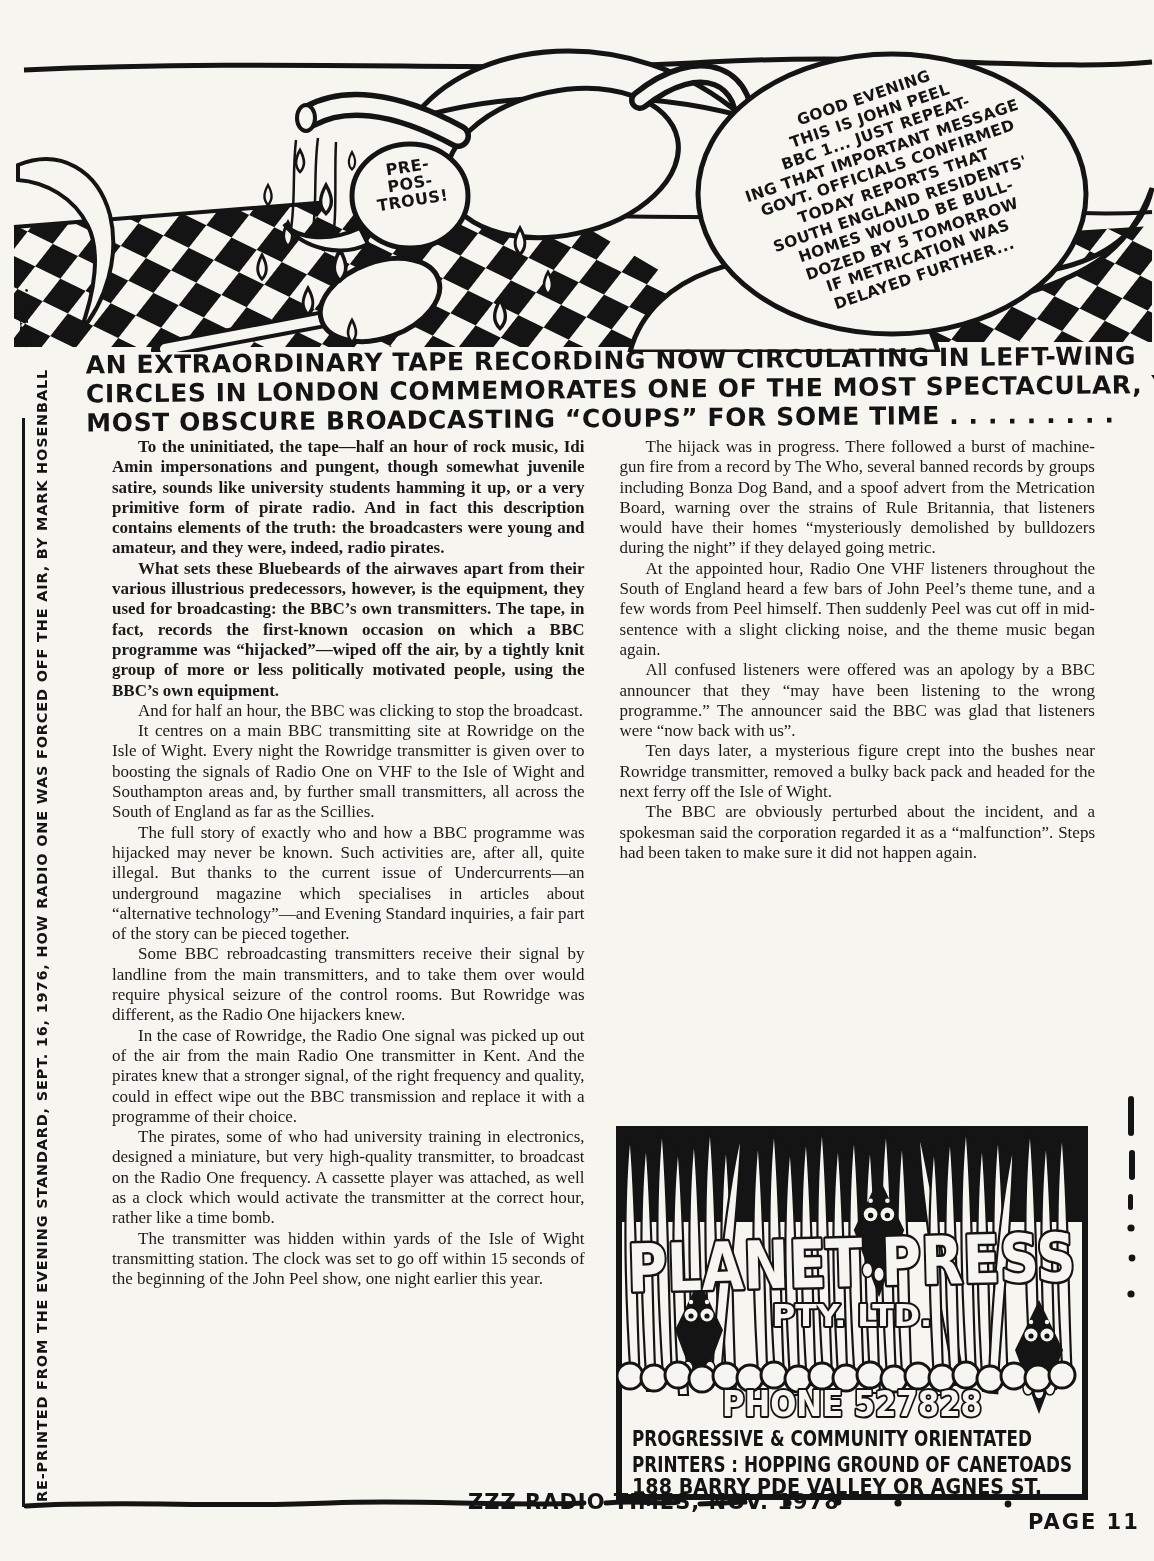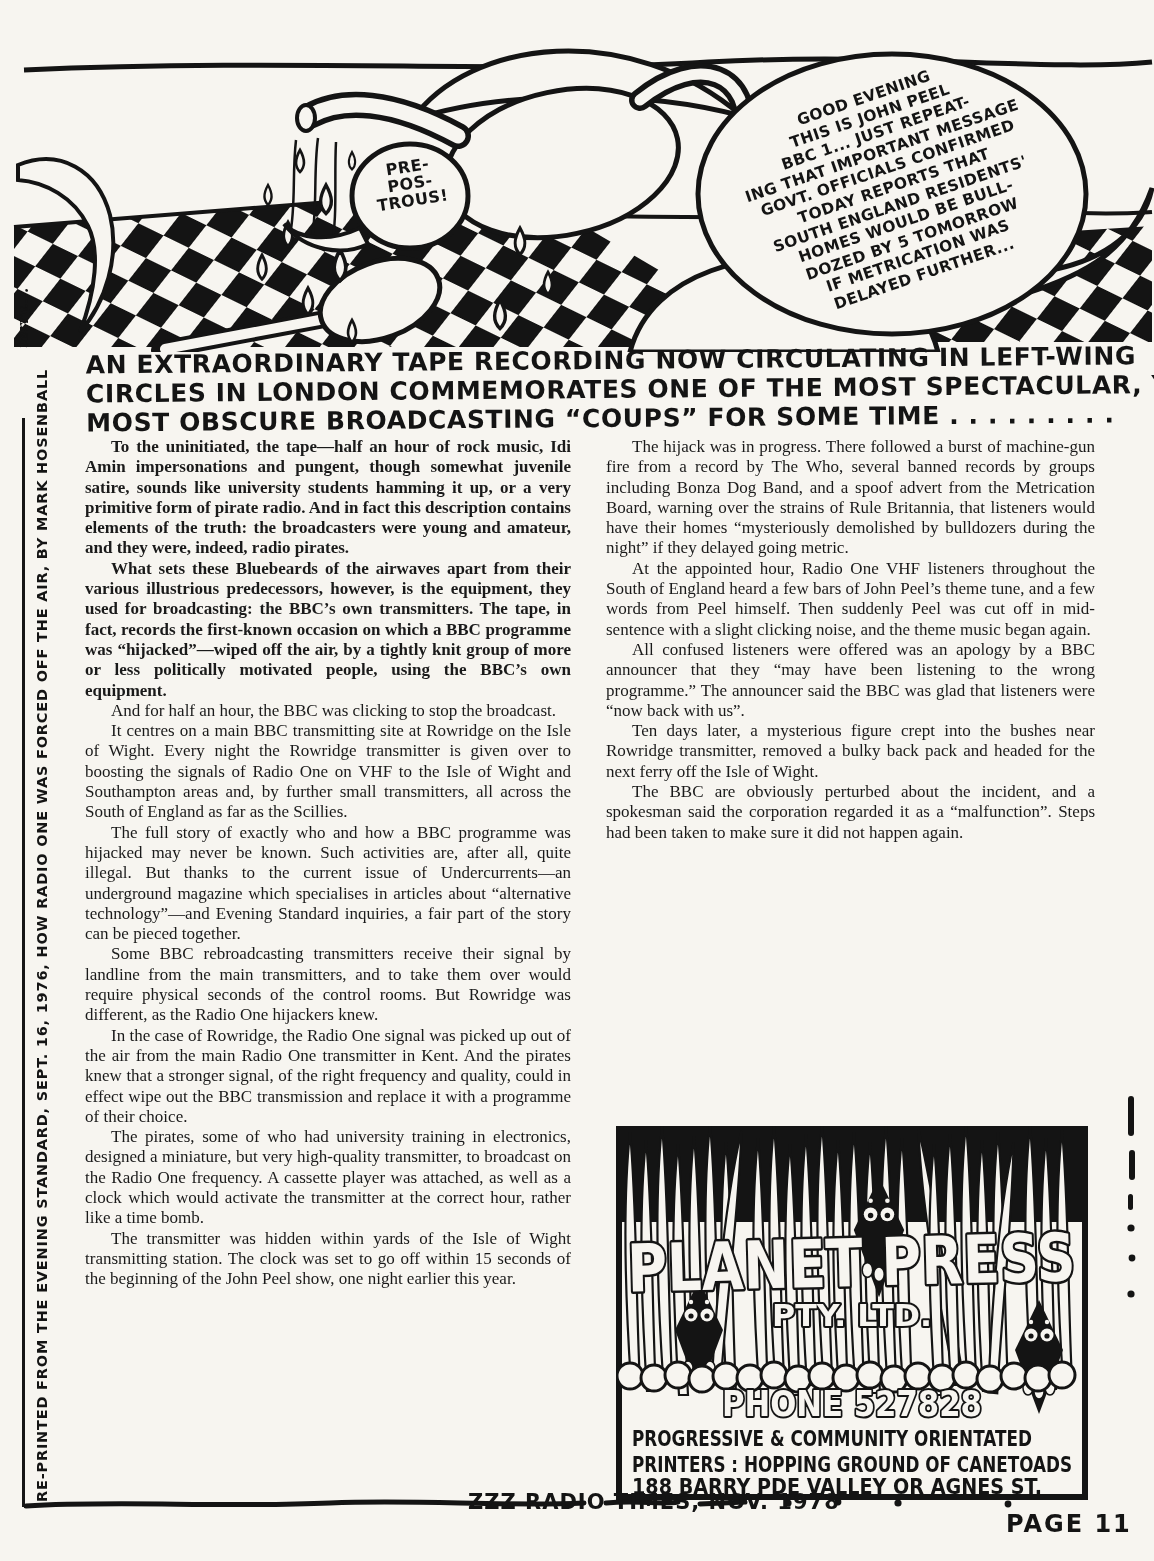--- a/index.html
+++ b/index.html
@@ -36,29 +36,29 @@
     font-size:14.5px;letter-spacing:.8px;white-space:nowrap;
   }
   .right-dashes{position:absolute;left:1126px;top:1096px;}
   .footer-rule{position:absolute;left:0;top:1494px;}
   
   .columns{
     position:absolute;left:85px;top:437px;width:1010px;
     display:flex;gap:35px;
   }
   .col{font-size:17px;line-height:20.3px;text-align:justify;}
-  .col-left{width:486px;}
+  .col-left{width:486px;margin-left:27px;}
   .col-right{width:489px;}
   .col p{margin:0;text-indent:26px;}
   .col p.bold{font-weight:700;}
   
   .ad-svg{position:absolute;left:616px;top:1126px;}
   
   .footer-left{position:absolute;left:468px;top:1490px;font-size:21px;letter-spacing:1px;white-space:nowrap;}
-  .footer-right{position:absolute;left:1006px;top:1510px;font-size:24px;letter-spacing:2px;white-space:nowrap;}
+  .footer-right{position:absolute;left:1028px;top:1510px;font-size:21px;letter-spacing:2px;white-space:nowrap;}
 </style>
 </head>
 <body>
 
 <div class="page">
 
   <svg class="cartoon-svg" width="1154" height="352" viewBox="0 0 1154 352">
     <defs>
       <pattern id="chk" width="56" height="56" patternUnits="userSpaceOnUse" patternTransform="rotate(26) skewX(-12)">
         <rect width="56" height="56" fill="#f7f5f0"></rect>
@@ -163,21 +163,21 @@
     <circle cx="5" cy="198" r="3.6" fill="#141414"></circle>
   </svg>
 
   <div class="columns">
     <div class="col col-left">
       <p class="bold">To the uninitiated, the tape—half an hour of rock music, Idi Amin impersonations and pungent, though somewhat juvenile satire, sounds like university students hamming it up, or a very primitive form of pirate radio. And in fact this description contains elements of the truth: the broadcasters were young and amateur, and they were, indeed, radio pirates.</p>
       <p class="bold">What sets these Bluebeards of the airwaves apart from their various illustrious predecessors, however, is the equipment, they used for broadcasting: the BBC’s own transmitters. The tape, in fact, records the first-known occasion on which a BBC programme was “hijacked”—wiped off the air, by a tightly knit group of more or less politically motivated people, using the BBC’s own equipment.</p>
       <p>And for half an hour, the BBC was clicking to stop the broadcast.</p>
       <p>It centres on a main BBC transmitting site at Rowridge on the Isle of Wight. Every night the Rowridge transmitter is given over to boosting the signals of Radio One on VHF to the Isle of Wight and Southampton areas and, by further small transmitters, all across the South of England as far as the Scillies.</p>
       <p>The full story of exactly who and how a BBC programme was hijacked may never be known. Such activities are, after all, quite illegal. But thanks to the current issue of Undercurrents—an underground magazine which specialises in articles about “alternative technology”—and Evening Standard inquiries, a fair part of the story can be pieced together.</p>
-      <p>Some BBC rebroadcasting transmitters receive their signal by landline from the main transmitters, and to take them over would require physical seconds of the control rooms. But Rowridge was different, as the Radio One hijackers knew.</p>
+      <p>Some BBC rebroadcasting transmitters receive their signal by landline from the main transmitters, and to take them over would require physical seizure of the control rooms. But Rowridge was different, as the Radio One hijackers knew.</p>
       <p>In the case of Rowridge, the Radio One signal was picked up out of the air from the main Radio One transmitter in Kent. And the pirates knew that a stronger signal, of the right frequency and quality, could in effect wipe out the BBC transmission and replace it with a programme of their choice.</p>
       <p>The pirates, some of who had university training in electronics, designed a miniature, but very high-quality transmitter, to broadcast on the Radio One frequency. A cassette player was attached, as well as a clock which would activate the transmitter at the correct hour, rather like a time bomb.</p>
       <p>The transmitter was hidden within yards of the Isle of Wight transmitting station. The clock was set to go off within 15 seconds of the beginning of the John Peel show, one night earlier this year.</p>
     </div>
     <div class="col col-right">
       <p>The hijack was in progress. There followed a burst of machine-gun fire from a record by The Who, several banned records by groups including Bonza Dog Band, and a spoof advert from the Metrication Board, warning over the strains of Rule Britannia, that listeners would have their homes “mysteriously demolished by bulldozers during the night” if they delayed going metric.</p>
       <p>At the appointed hour, Radio One VHF listeners throughout the South of England heard a few bars of John Peel’s theme tune, and a few words from Peel himself. Then suddenly Peel was cut off in mid-sentence with a slight clicking noise, and the theme music began again.</p>
       <p>All confused listeners were offered was an apology by a BBC announcer that they “may have been listening to the wrong programme.” The announcer said the BBC was glad that listeners were “now back with us”.</p>
       <p>Ten days later, a mysterious figure crept into the bushes near Rowridge transmitter, removed a bulky back pack and headed for the next ferry off the Isle of Wight.</p>
       <p>The BBC are obviously perturbed about the incident, and a spokesman said the corporation regarded it as a “malfunction”. Steps had been taken to make sure it did not happen again.</p>

